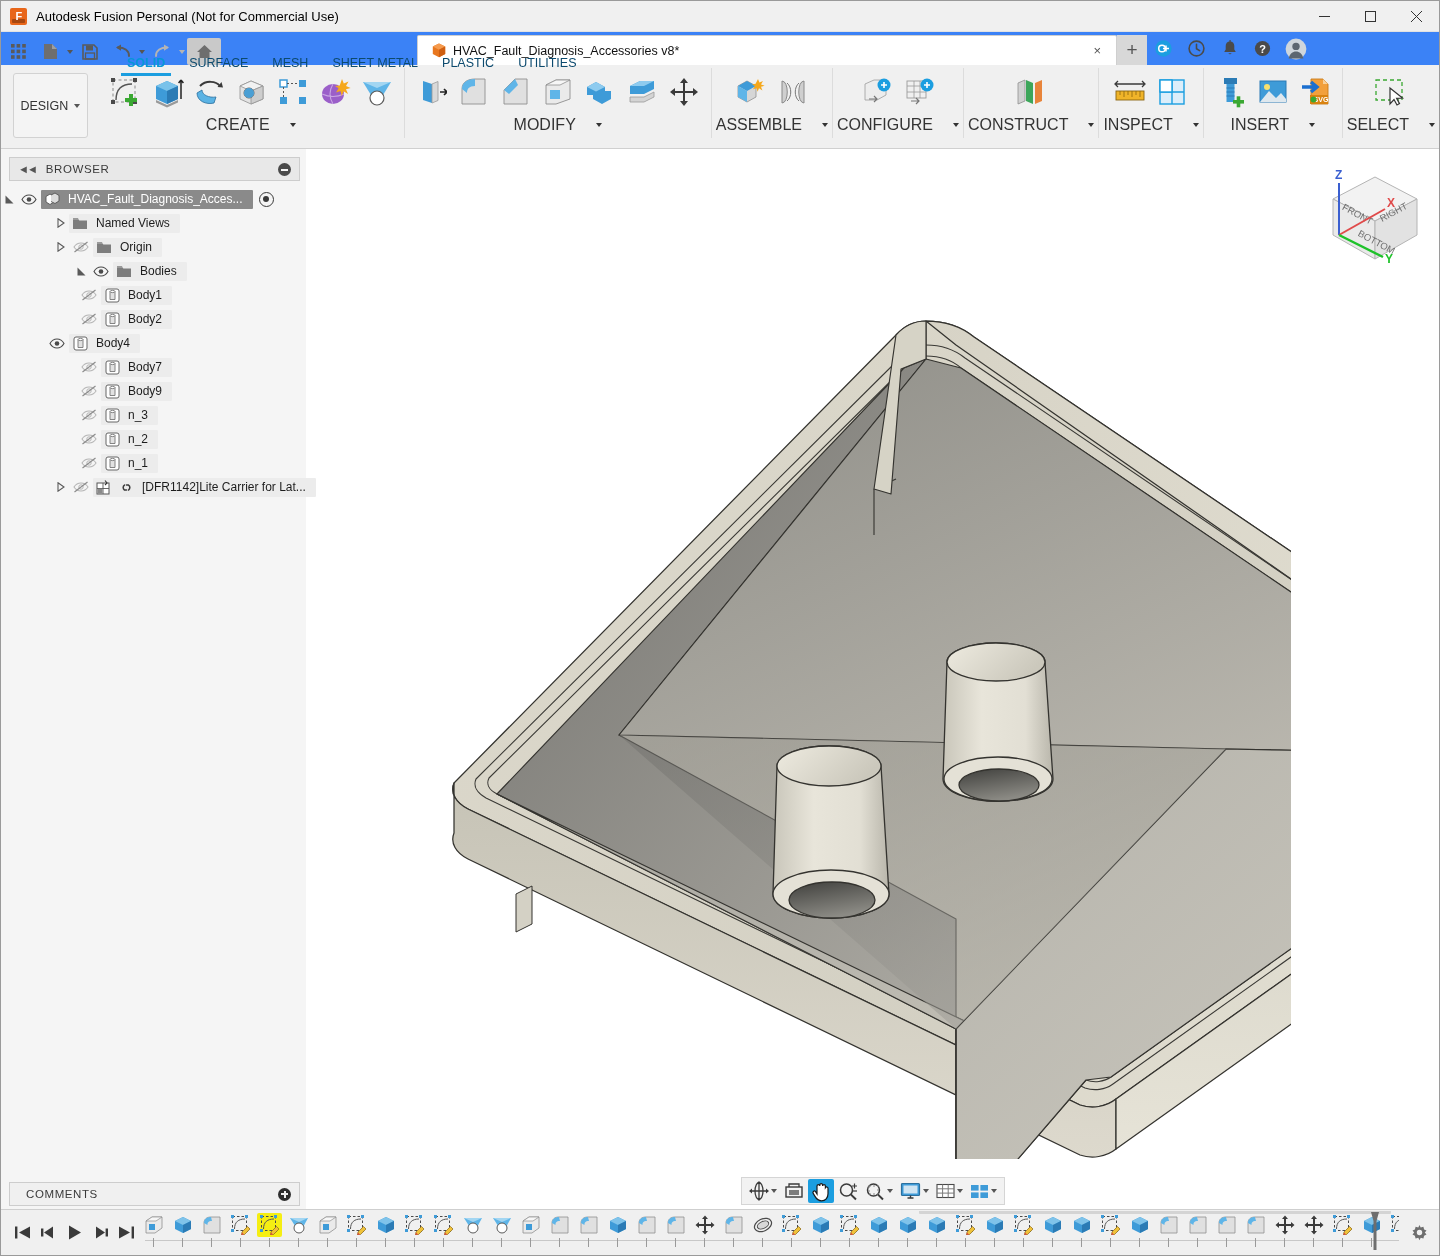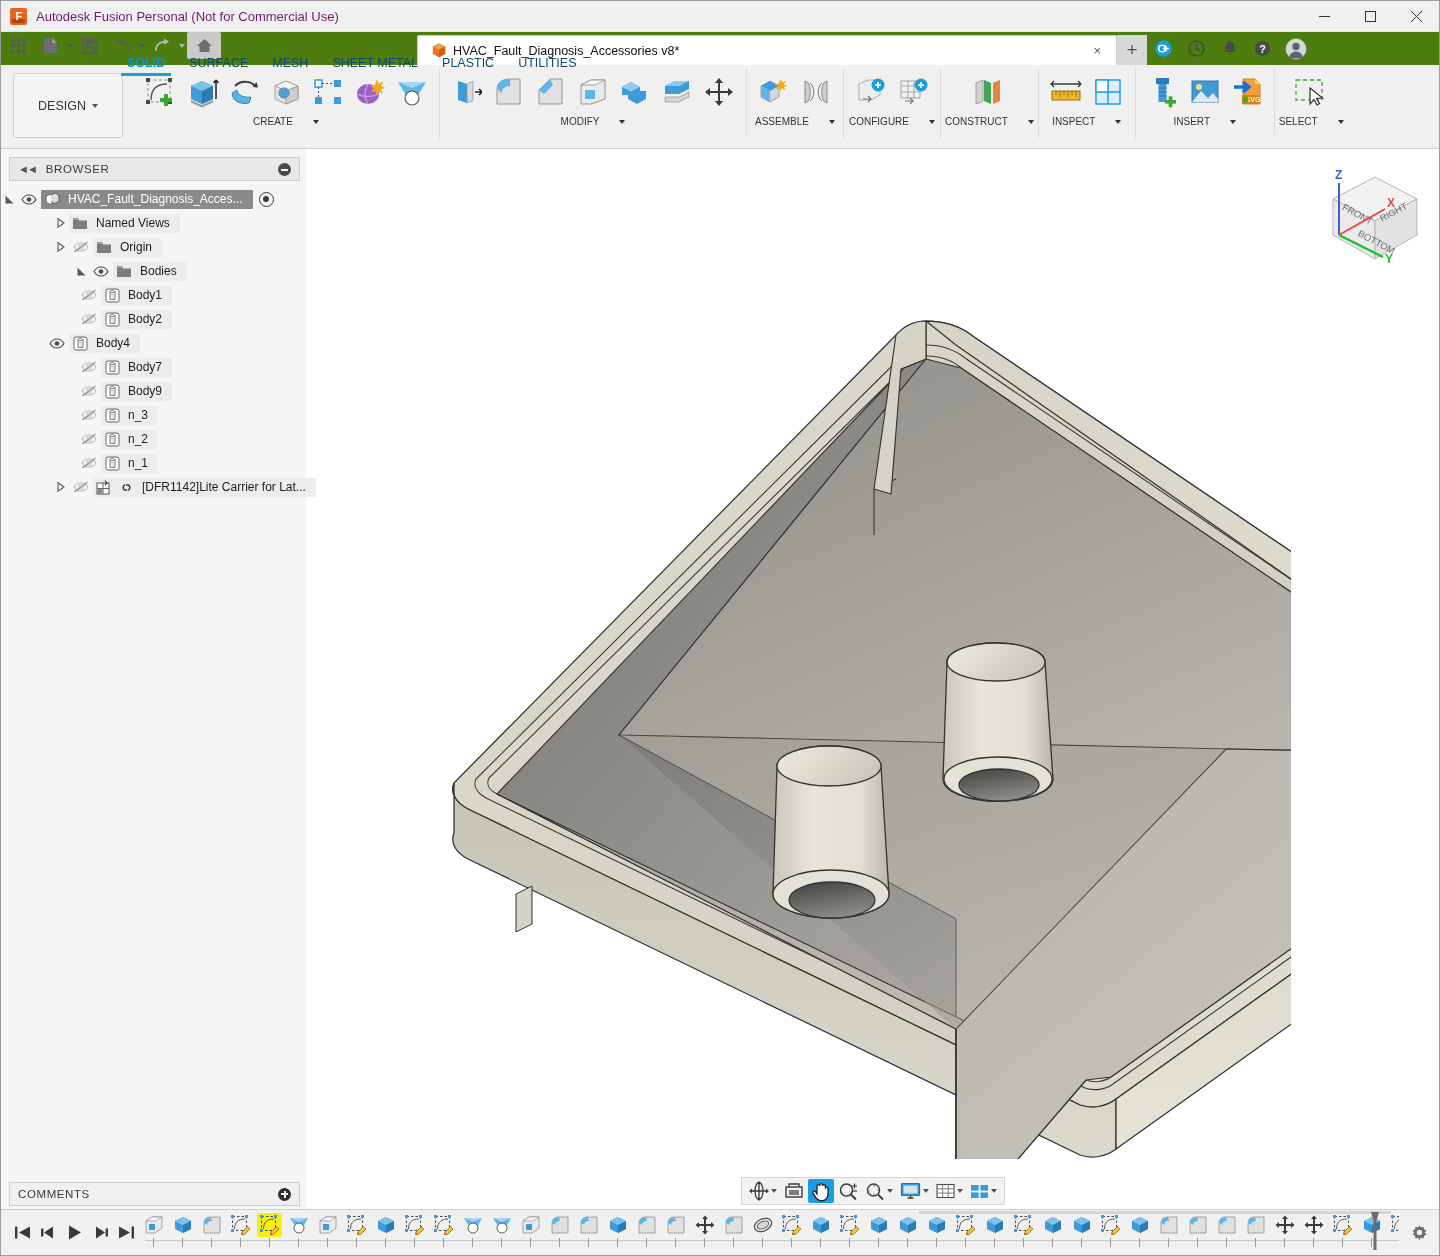--- a/index.html
+++ b/index.html
@@ -15,26 +15,26 @@
   
   .titlebar { height:31px; display:flex; align-items:center; background:#f0f0f0;
               border-bottom:1px solid #e2e2e2; flex:0 0 31px; }
   .app-icon { width:17px; height:17px; margin-left:9px; margin-right:9px; background:#e8661a;
               border-radius:2px; position:relative; flex:0 0 auto; }
   .app-icon::after { content:"F"; position:absolute; inset:0; color:#fff; font-size:11px;
                      font-weight:bold; display:flex; align-items:center; justify-content:center;
                      letter-spacing:-.5px; }
   .app-icon::before { content:""; position:absolute; left:2px; right:2px; bottom:2px; height:4px;
                       background:#a8470f; border-radius:1px; }
-  .title-text { font-size:13px; color:#701a75; }
+  .title-text { font-size:13px; color:#000000; }
   .win-ctrls { margin-left:auto; display:flex; height:31px; }
   .win-btn { width:46px; display:flex; align-items:center; justify-content:center; cursor:default; }
 
   
-  .qat { height:33px; display:flex; align-items:flex-start; background:#4d7c0f; flex:0 0 33px;
+  .qat { height:33px; display:flex; align-items:flex-end; background:#3b82f6; flex:0 0 33px;
          position:relative; }
   .qat-btn { width:30px; height:27px; display:flex; align-items:center; justify-content:center;
              margin-left:2px; border-radius:2px; }
   .qat-btn.home { background:#c9c9c9; width:34px; }
   .caret { width:0;height:0;border-left:3.5px solid transparent;border-right:3.5px solid transparent;
            border-top:4px solid #555; margin-left:2px; }
   .qat-grp { display:flex; align-items:center; }
 
   
   .doctabs { position:absolute; left:416px; right:0; top:0; height:33px; display:flex;
@@ -62,21 +62,21 @@
   .ribtab.active { color:#0696d7; font-weight:bold; position:relative; }
   .ribtab.active::after { content:""; position:absolute; left:6px; right:6px; bottom:-4px; height:3px;
                           background:#1b9ee0; }
   .panels { display:flex; align-items:flex-start; padding-top:3px; }
   .panel { display:flex; flex-direction:column; align-items:center; padding:0 4px;
            border-right:1px solid #dcdcdc; height:70px; }
   .panel:last-child { border-right:none; }
   .panel-icons { display:flex; align-items:flex-end; gap:2px; height:46px; padding:0 3px; }
   .pi { width:40px; height:44px; display:flex; align-items:center; justify-content:center;
         border-radius:2px; }
-  .panel-label { font-size:10px; color:#333; display:flex; align-items:center; gap:18px;
+  .panel-label { font-size:16px; color:#333; display:flex; align-items:center; gap:18px;
                  margin-top:2px; }
   .panel-label .caret { border-top-color:#333; }
 
   
   .workarea { flex:1 1 auto; position:relative; display:flex; background:#fff; min-height:0; }
 
   
   .browser { width:305px; flex:0 0 305px; background:#f5f5f5; position:relative; z-index:5;
              border-right:none; }
   .browser-head { margin:8px 6px 0 8px; height:24px; background:#e8e8e8; border:1px solid #cdcdcd;
@@ -103,21 +103,21 @@
                       border-radius:50%;background:#3a3a3a; }
 
   
   .canvas { flex:1 1 auto; position:relative; background:#fff; overflow:hidden; }
   .viewcube { position:absolute; right:10px; top:16px; width:108px; height:108px; }
 
   
   .comments { position:absolute; left:0; bottom:0; width:305px; height:30px; background:#f5f5f5; }
   .comments-inner { margin:3px 6px 0 8px; height:24px; background:#f0f0f0; border:1px solid #cdcdcd;
                     display:flex; align-items:center; padding:0 8px; }
-  .cm-title { font-size:11.5px; letter-spacing:.6px; color:#3a3a3a; }
+  .cm-title { font-size:11.5px; letter-spacing:.6px; color:#3a3a3a;margin-left:8px; }
   .cm-plus { margin-left:auto; width:13px; height:13px; border-radius:50%; background:#2e2e2e;
              position:relative; }
   .cm-plus::after { content:""; position:absolute; left:3px; right:3px; top:5.5px; height:2px; background:#f0f0f0; }
   .cm-plus::before { content:""; position:absolute; top:3px; bottom:3px; left:5.5px; width:2px; background:#f0f0f0; }
 
   
   .navbar { position:absolute; left:50%; transform:translateX(-50%); bottom:4px; height:28px;
             background:#f2f2f2; border:1px solid #d5d5d5; display:flex; align-items:center;
             padding:0 4px; gap:1px; z-index:6; }
   .nb { height:24px; display:flex; align-items:center; justify-content:center; padding:0 3px;

